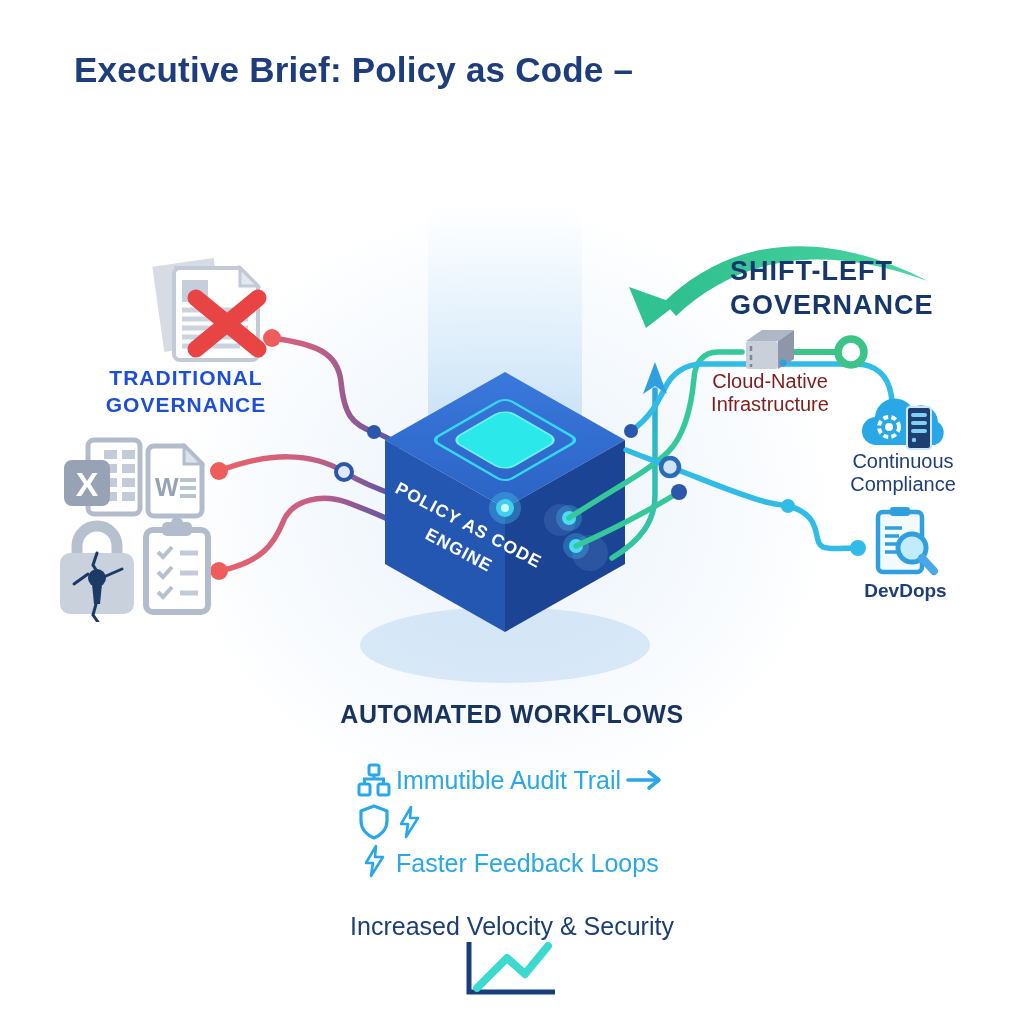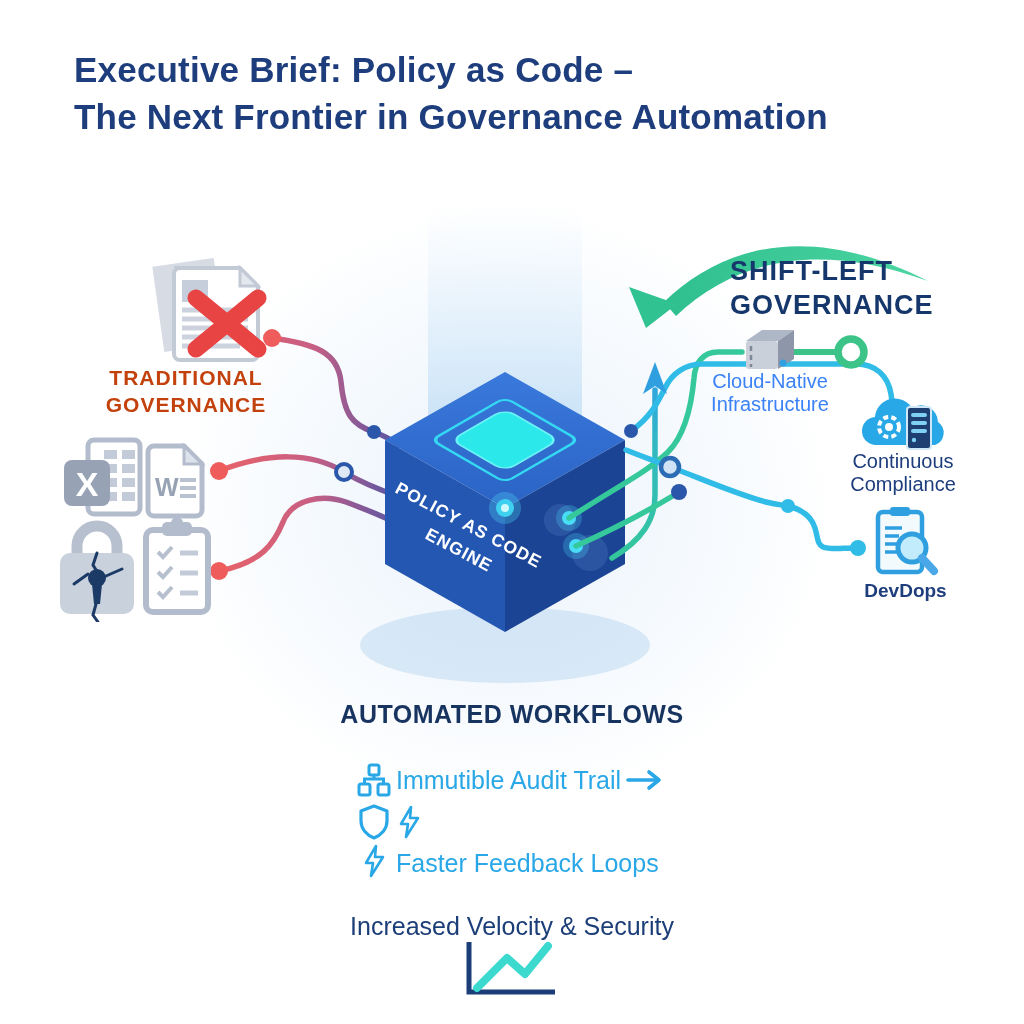--- a/index.html
+++ b/index.html
@@ -2,25 +2,25 @@
 <html><head>
 <meta charset="utf-8">
 <style>
   html,body{margin:0;padding:0;background:#fff;}
   .stage{position:relative;width:1024px;height:1024px;background:#ffffff;overflow:hidden;
          font-family:"Liberation Sans",sans-serif;}
   .abs{position:absolute;}
   .title{left:74px;top:46px;font-size:35px;line-height:47px;font-weight:bold;
          color:#1e3d7d;letter-spacing:0.2px;white-space:nowrap;}
   .trad-label{left:58px;top:364px;width:256px;text-align:center;font-size:21px;
-         font-weight:bold;color:#c2410c;letter-spacing:1px;line-height:27px;}
+         font-weight:bold;color:#1d4ed8;letter-spacing:1px;line-height:27px;}
   .shift-label{left:730px;top:254px;font-size:27px;font-weight:bold;color:#16376b;
          letter-spacing:1px;line-height:34px;white-space:nowrap;}
   .cloudnative-label{left:681px;top:370px;width:178px;text-align:center;font-size:20px;
-         color:#3b82f6;line-height:23px;}
+         color:#7f1d1d;line-height:23px;}
   .continuous-label{left:814px;top:450px;width:178px;text-align:center;font-size:20px;
          color:#1e3d7d;line-height:23px;}
   .devops-label{left:843px;top:580px;width:125px;text-align:center;font-size:19px;
          font-weight:bold;color:#1e3d7d;}
   .wf-heading{left:312px;top:700px;width:400px;text-align:center;font-size:25px;
          font-weight:bold;color:#17335f;letter-spacing:0.5px;white-space:nowrap;}
   .wf-row{display:flex;align-items:center;gap:4px;left:356px;color:#29a7e6;
          font-size:25px;white-space:nowrap;}
   .wf-row .lead{display:inline-flex;width:36px;justify-content:center;}
   .footer-label{left:312px;top:912px;width:400px;text-align:center;font-size:25px;
@@ -143,21 +143,20 @@
     </g>
 
     <g>
       <path d="M664,302 C724,244 812,222 928,281 C818,241 737,259 676,316 Z" fill="url(#gradArc)"></path>
       <polygon points="629,287 646,328 677,304" fill="#30c291"></polygon>
     </g>
   </svg>
 
   <div class="abs title">
     <div>Executive Brief: Policy as Code –</div>
-    <div>The Next Frontier in Governance Automation</div>
   </div>
 
   <svg class="abs" style="left:130px;top:250px;" width="160" height="112" viewBox="0 0 160 112">
     <rect x="28" y="12" width="62" height="86" fill="#d6dbe4" transform="rotate(-8 59 55)"></rect>
     <path d="M44,18 h66 l18,18 v68 a6,6 0 0 1 -6,6 h-72 a6,6 0 0 1 -6,-6 v-80 a6,6 0 0 1 6,-6 z" fill="#ffffff" stroke="#c2cad6" stroke-width="4"></path>
     <path d="M110,18 v18 h18 z" fill="#e3e8ef" stroke="#c2cad6" stroke-width="3"></path>
     <rect x="52" y="30" width="26" height="22" fill="#c6cedb"></rect>
     <g stroke="#ccd3de" stroke-width="5">
       <line x1="52" y1="60" x2="118" y2="60"></line>
         <line x1="52" y1="69" x2="118" y2="69"></line>

